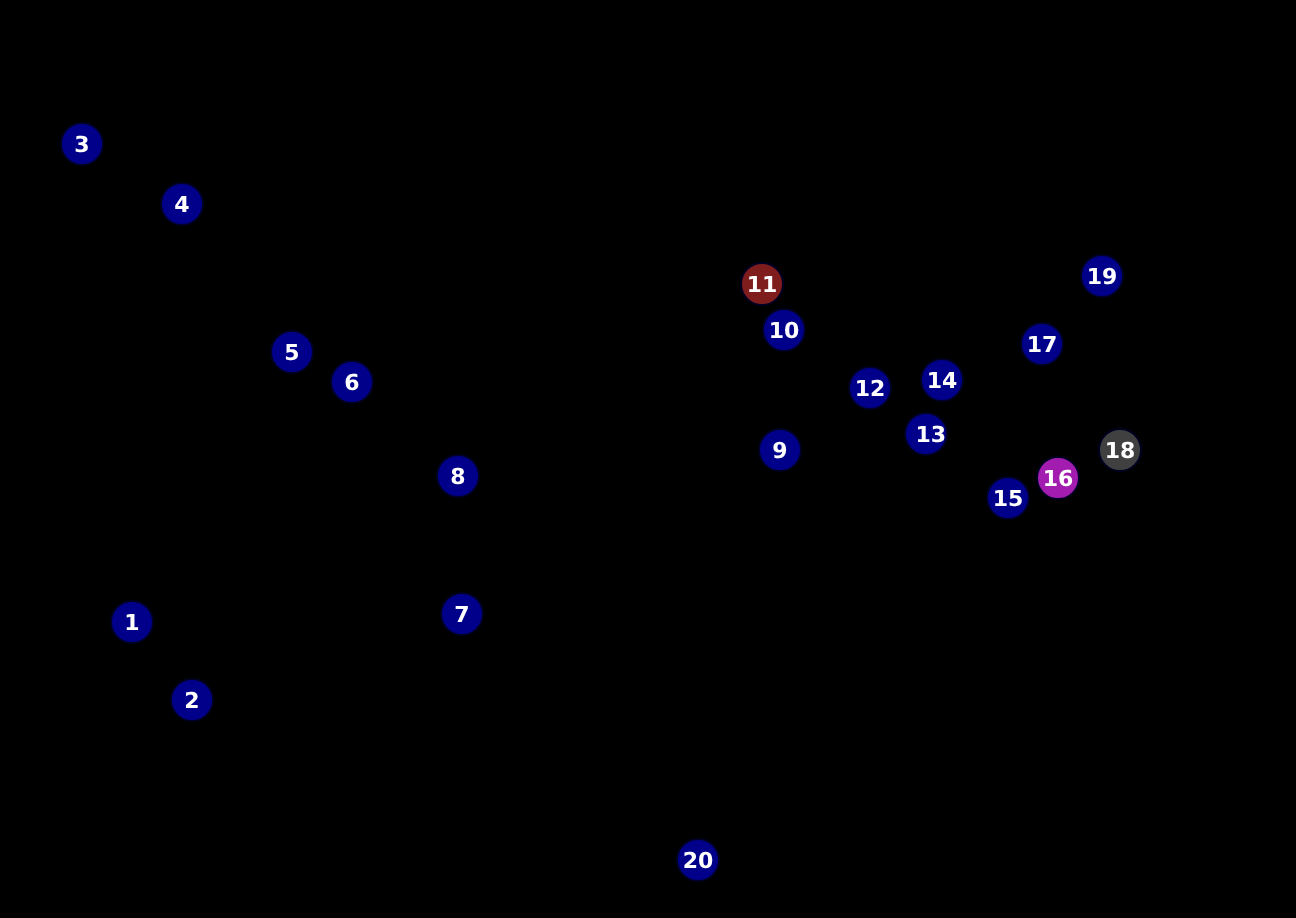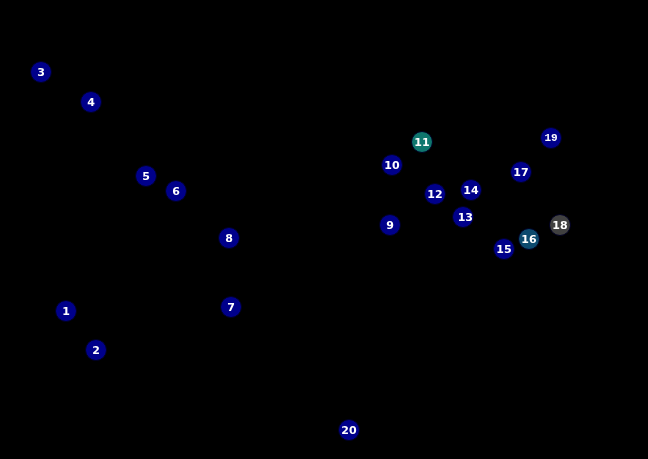--- a/index.html
+++ b/index.html
@@ -70,43 +70,43 @@
     </div>
     <div class="marker" style="left: 229px; top: 238px; width: 22px; height: 22px; background: rgb(0, 0, 139);">
       <span class="marker-num" style="color: rgb(255, 255, 255);">8</span>
     </div>
     <div class="marker" style="left: 390px; top: 225px; width: 22px; height: 22px; background: rgb(0, 0, 139);">
       <span class="marker-num" style="color: rgb(255, 255, 255);">9</span>
     </div>
     <div class="marker" style="left: 392px; top: 165px; width: 22px; height: 22px; background: rgb(0, 0, 139);">
       <span class="marker-num" style="color: rgb(255, 255, 255);">10</span>
     </div>
-    <div class="marker" style="left: 422px; top: 142px; width: 22px; height: 22px; background: #0f766e;">
+    <div class="marker" style="left: 381px; top: 142px; width: 22px; height: 22px; background: #7f1d1d;">
       <span class="marker-num" style="color: rgb(255, 255, 255);">11</span>
     </div>
     <div class="marker" style="left: 435px; top: 194px; width: 22px; height: 22px; background: rgb(0, 0, 139);">
       <span class="marker-num" style="color: rgb(255, 255, 255);">12</span>
     </div>
     <div class="marker" style="left: 463px; top: 217px; width: 22px; height: 22px; background: rgb(0, 0, 139); justify-content: flex-end;">
       <span class="marker-num" style="color: rgb(255, 255, 255);">13</span>
     </div>
     <div class="marker" style="left: 471px; top: 190px; width: 22px; height: 22px; background: rgb(0, 0, 139);">
       <span class="marker-num" style="color: rgb(255, 255, 255);">14</span>
     </div>
     <div class="marker" style="left: 504px; top: 249px; width: 22px; height: 22px; background: rgb(0, 0, 139);">
       <span class="marker-num" style="color: rgb(255, 255, 255);">15</span>
     </div>
-    <div class="marker" style="left: 529px; top: 239px; width: 22px; height: 22px; background: #0c4a6e;">
+    <div class="marker" style="left: 529px; top: 239px; width: 22px; height: 22px; background: #a21caf;">
       <span class="marker-num" style="color: rgb(255, 255, 255);">16</span>
     </div>
     <div class="marker" style="left: 521px; top: 172px; width: 22px; height: 22px; background: rgb(0, 0, 139);">
       <span class="marker-num" style="color: rgb(255, 255, 255);">17</span>
     </div>
     <div class="marker" style="left: 560px; top: 225px; width: 22px; height: 22px; background: #404040;">
       <span class="marker-num" style="color: rgb(255, 255, 255);">18</span>
     </div>
-    <div class="marker" style="left: 551px; top: 138px; width: 22px; height: 22px; background: rgb(0, 0, 139); font-family: Liberation Mono, monospace;">
+    <div class="marker" style="left: 551px; top: 138px; width: 22px; height: 22px; background: rgb(0, 0, 139);">
       <span class="marker-num" style="color: rgb(255, 255, 255);">19</span>
     </div>
     <div class="marker" style="left: 349px; top: 430px; width: 22px; height: 22px; background: rgb(0, 0, 139);">
       <span class="marker-num" style="color: rgb(255, 255, 255);">20</span>
     </div>
   </div>
 
 </body></html>

